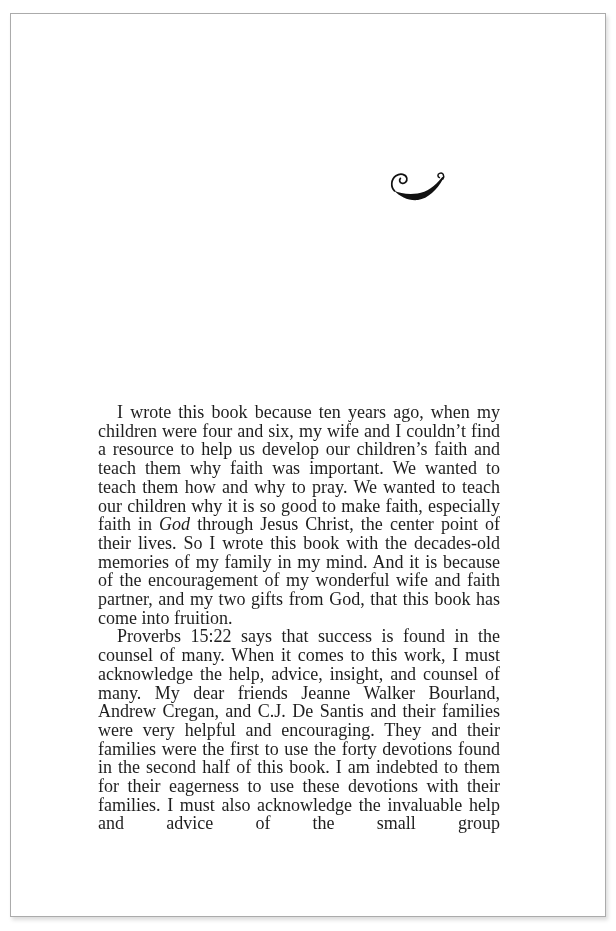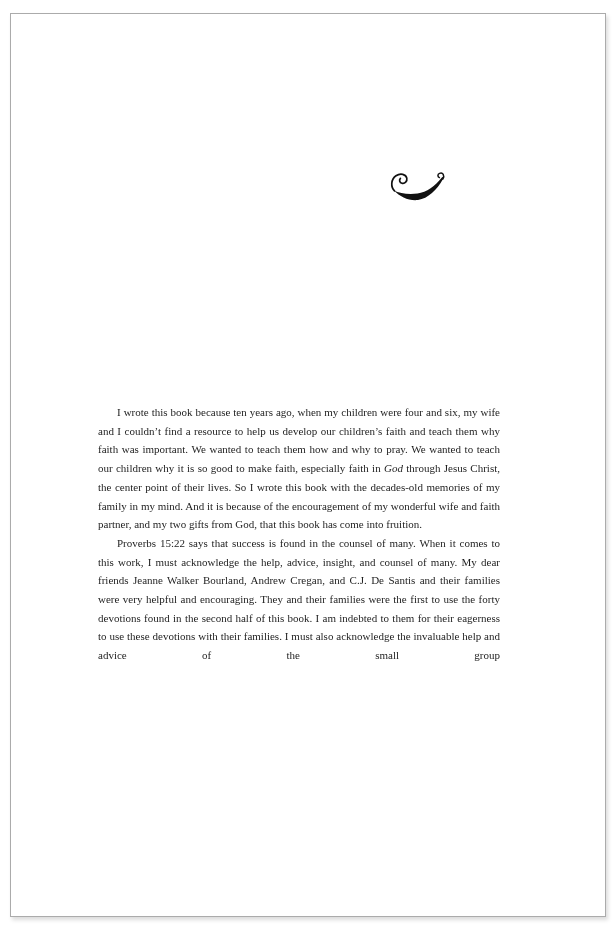--- a/index.html
+++ b/index.html
@@ -46,21 +46,21 @@
     padding-left: 0.14em; 
     color: #161616;
     line-height: 1;
   }
   .body-text {
     position: absolute;
     left: 87px;
     top: 389px;
     width: 402px;
     color: #1e1e1e;
-    font-size: 11px;
+    font-size: 18px;
     line-height: 18.7px;
     text-align: justify;
   }
   .body-text p {
     margin: 0;
     text-indent: 19px;
   }
   
   .body-text p:last-child {
     text-align-last: justify;

